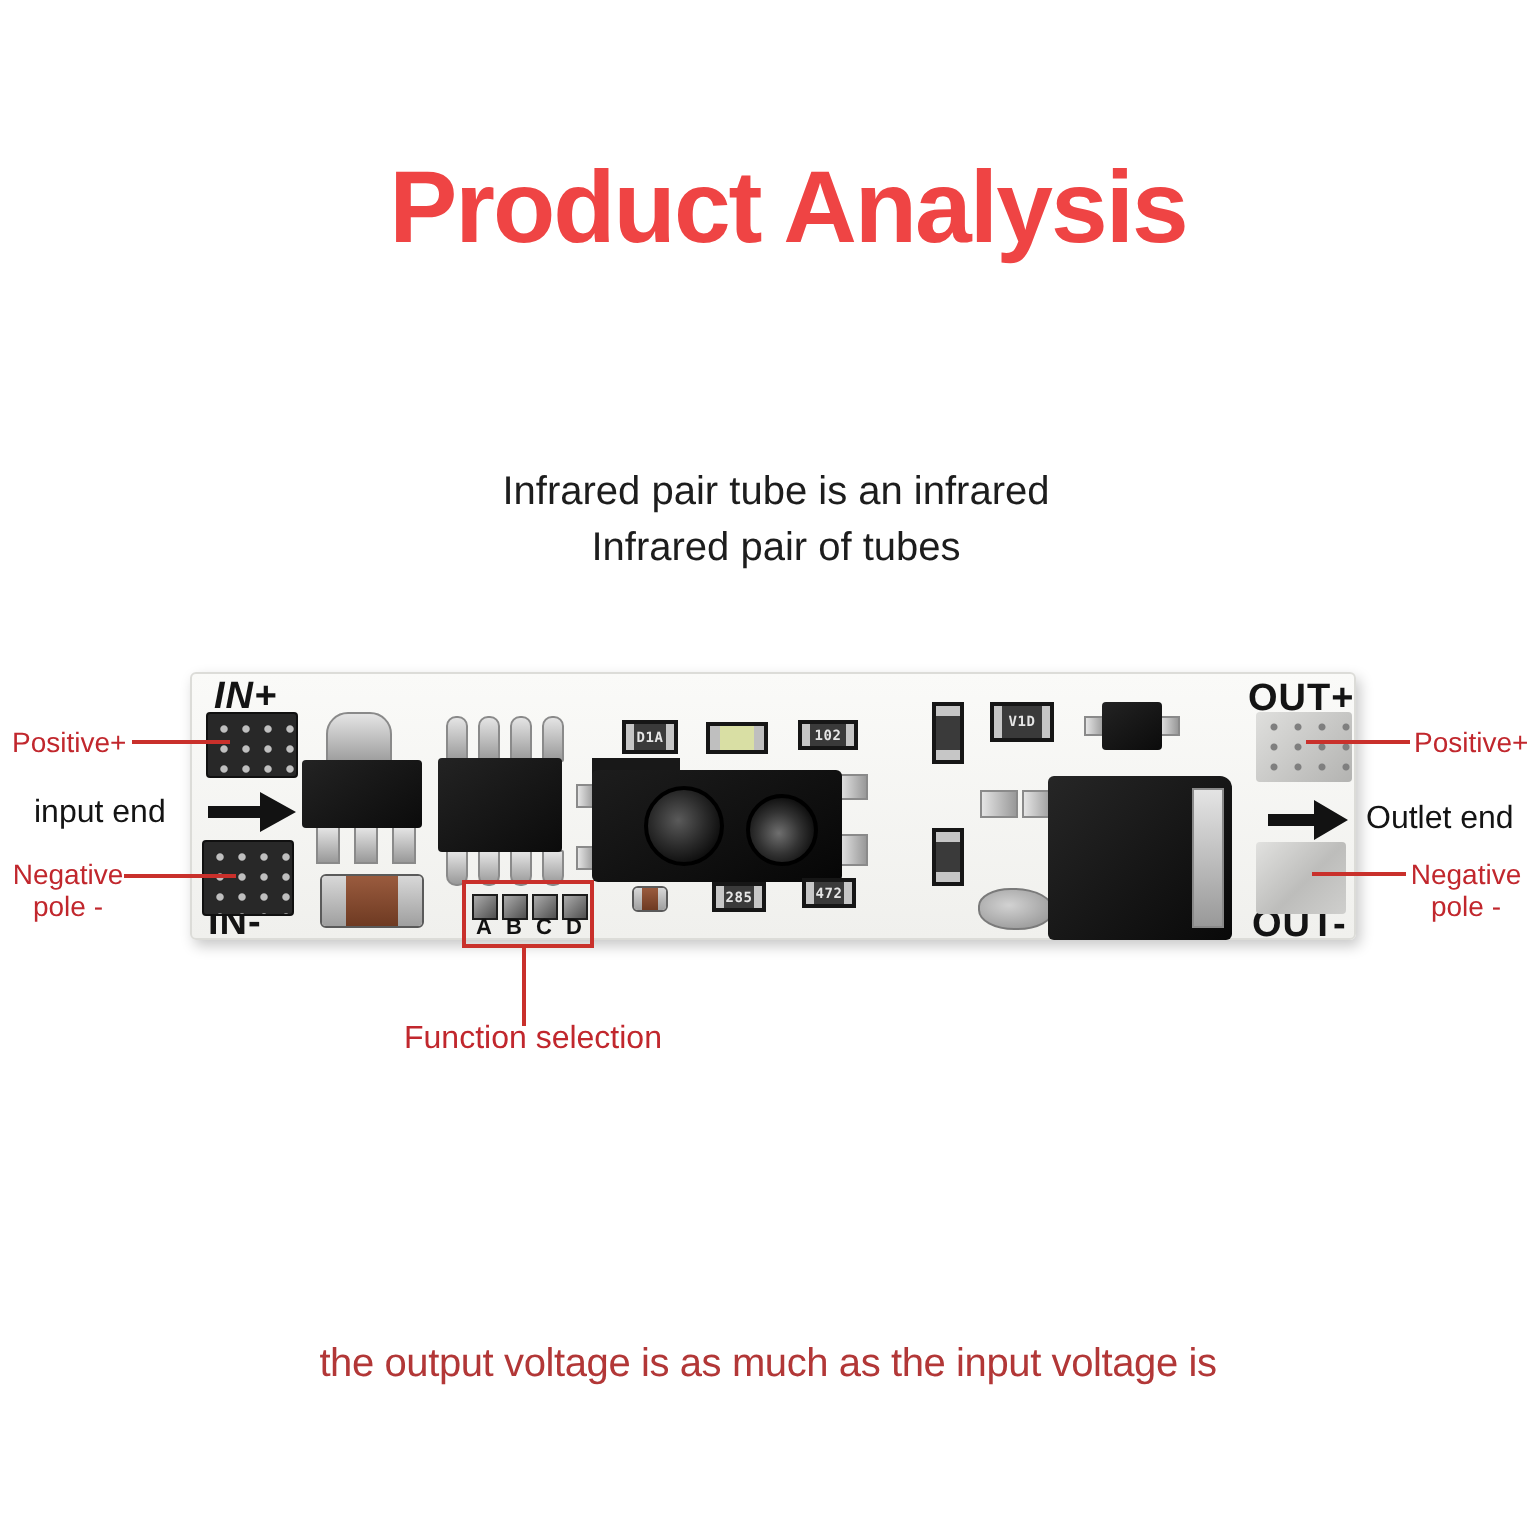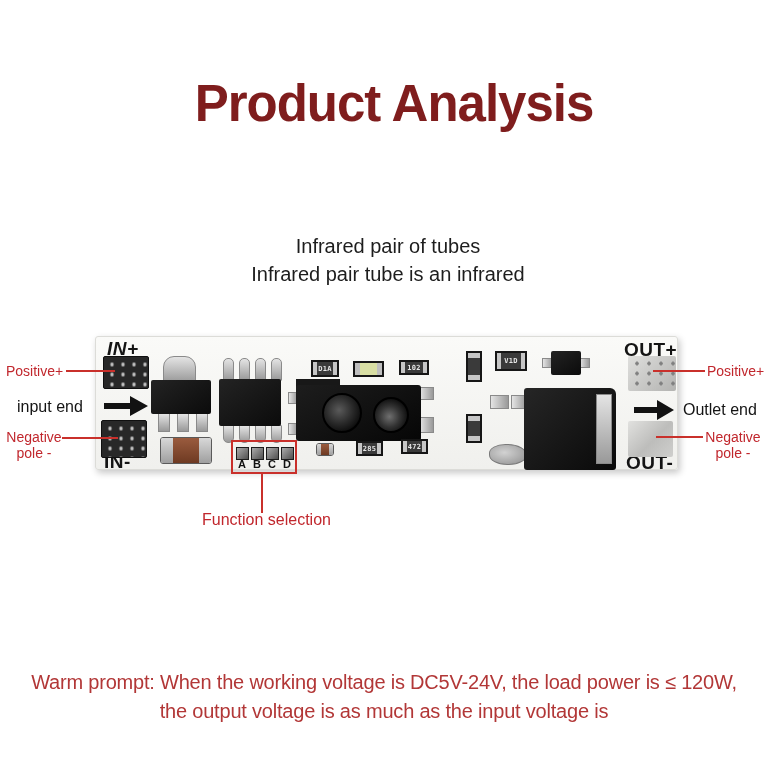--- a/index.html
+++ b/index.html
@@ -2,21 +2,21 @@
 <html><head>
 <meta charset="utf-8">
 <style>
   * { margin:0; padding:0; box-sizing:border-box; }
   body { background:#ffffff; }
   .canvas{ position:relative; width:768px; height:768px; background:#ffffff;
            font-family:"Liberation Sans", sans-serif; overflow:hidden; }
   .abs{ position:absolute; }
 
   .title{ left:20px; top:74px; width:748px; text-align:center;
-          font-size:51px; font-weight:700; letter-spacing:-1px; color:#7f1d1d; }
+          font-size:51px; font-weight:700; letter-spacing:-1px; color:#ef4444; }
 
   .desc{ left:8px; top:233px; width:760px; text-align:center;
          font-size:20px; line-height:27.5px; color:#1d1d1d; }
 
   
   .pcb{ left:95px; top:336px; width:583px; height:134px;
         background:linear-gradient(180deg,#fafaf8,#f0f0ed);
         border:1px solid #dcdcd8; border-radius:3px;
         box-shadow:2px 3px 7px rgba(0,0,0,.22); }
 
@@ -68,22 +68,22 @@
             color:#B23737; font-size:20px; line-height:29px; letter-spacing:-.2px; }
 </style>
 </head>
 <body>
 
 <div class="canvas">
 
   <div class="abs title">Product Analysis</div>
 
   <div class="abs desc">
+    <div>Infrared pair tube is an infrared</div>
     <div>Infrared pair of tubes</div>
-    <div>Infrared pair tube is an infrared</div>
   </div>
 
   <div class="abs pcb">
 
     <div class="silk" style="left:11px;top:1px;font-style:italic;">IN+</div>
     <div class="silk" style="left:8px;top:114px;">IN-</div>
     <div class="silk" style="left:528px;top:2px;">OUT+</div>
     <div class="silk" style="left:530px;top:115px;">OUT-</div>
 
     <div class="abs pad-dark" style="left:7px;top:19px;width:46px;height:33px;"></div>
@@ -181,17 +181,16 @@
     <div>Negative</div>
     <div>pole -</div>
   </div>
   <div class="red-line" style="left:656px;top:436px;width:47px;"></div>
 
   <div class="red-box" style="left:231px;top:440px;width:66px;height:34px;"></div>
   <div class="red-vline" style="left:261px;top:474px;height:39px;"></div>
   <div class="red-label" style="left:202px;top:512px;font-size:16px;">Function selection</div>
 
   <div class="abs warning">
-    <div>Warm prompt: When the working voltage is DC5V-24V, the load power is ≤ 120W,</div>
     <div>the output voltage is as much as the input voltage is</div>
   </div>
 
 </div>
 
 </body></html>

